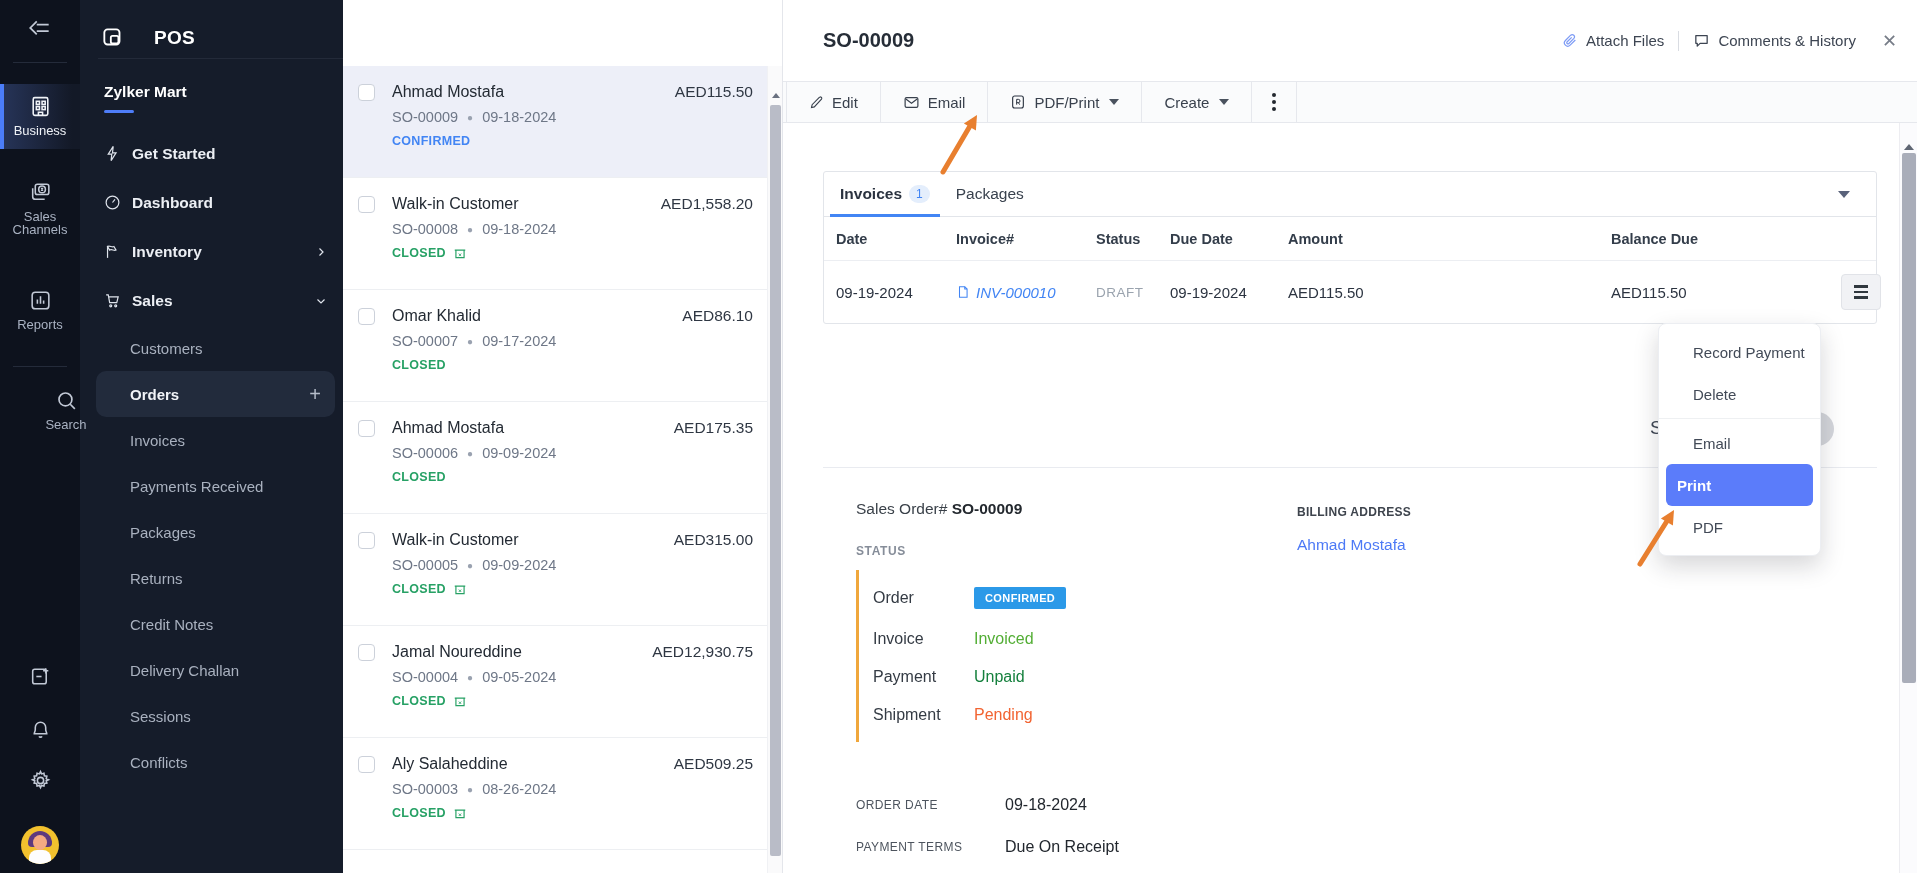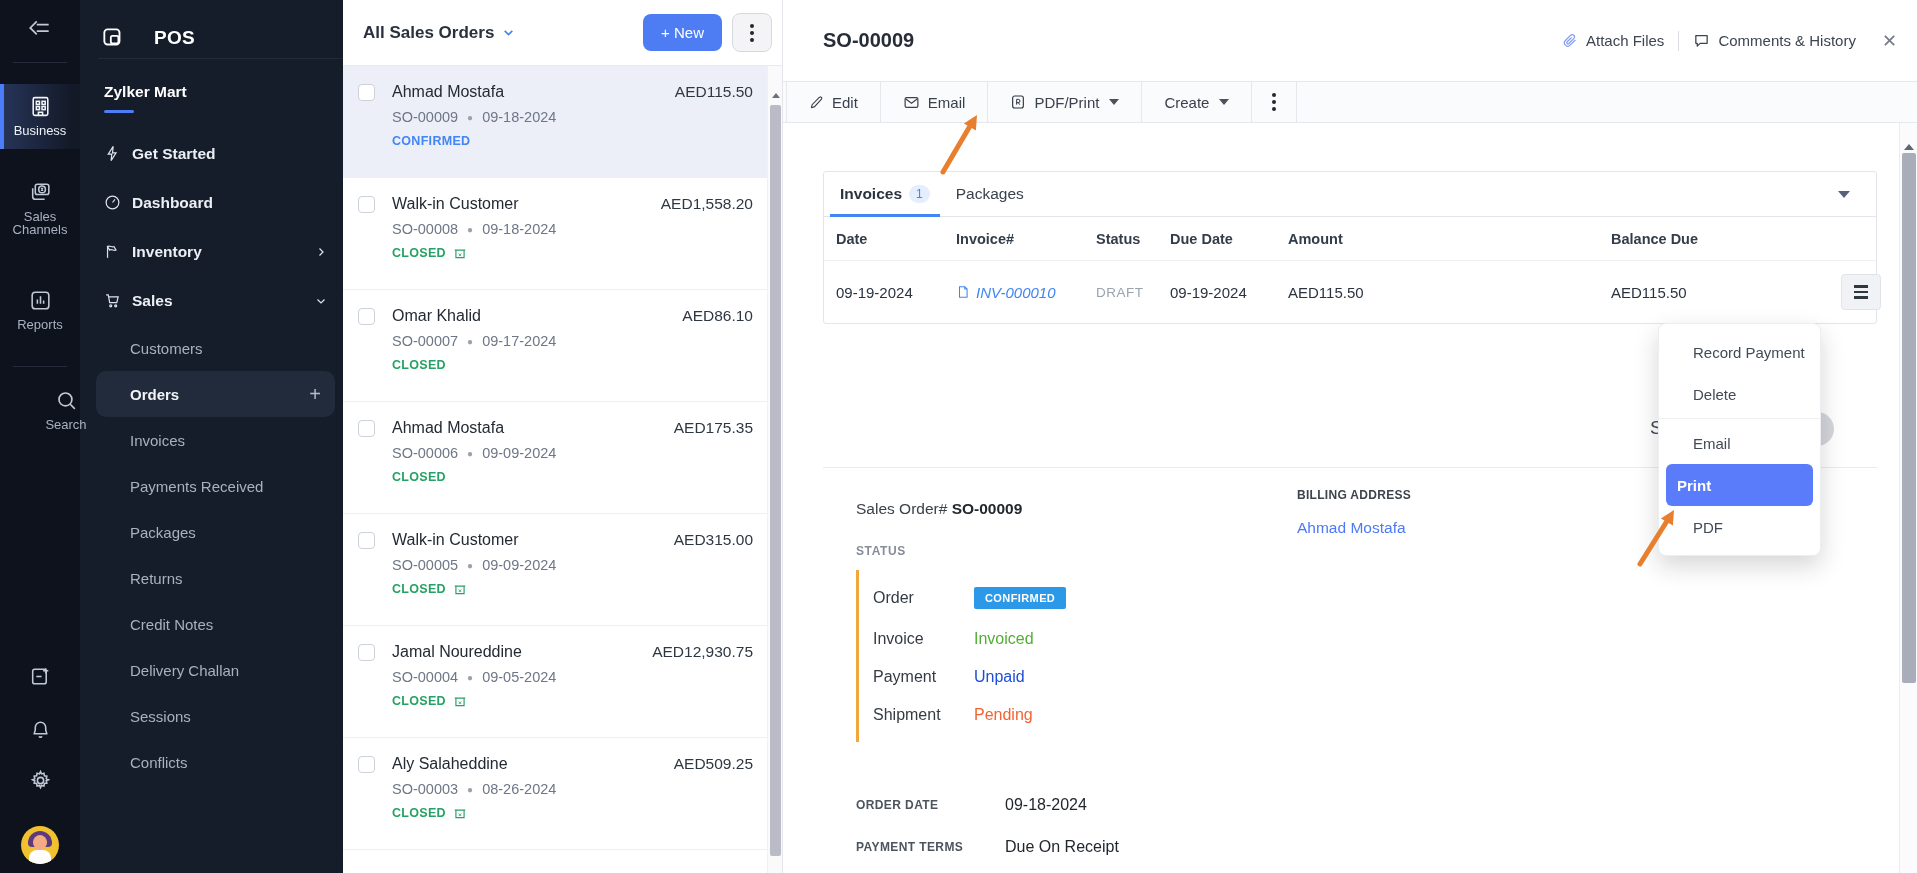--- a/index.html
+++ b/index.html
@@ -97,33 +97,33 @@
   .peek-s { position:absolute; left:867px; top:417px; font-size:19px; color:#3f4754; z-index:5; }
   .peek-knob { position:absolute; left:1017px; top:412px; width:34px; height:34px; border-radius:50%; background:#d4d6db; z-index:5; cursor:pointer; }
 
   .divider { position:absolute; left:40px; top:467px; width:1054px; height:1px; background:#e9ebf0; }
 
   
   .doc { position:absolute; left:73px; top:485px; width:1040px; }
   .doc-h1 { font-size:28px; font-weight:500; color:#2f353c; letter-spacing:.3px; }
   .doc-sub { margin-top:15px; font-size:15.5px; color:#3a4149; }
   .doc-sub b { color:#23282e; }
-  .billing { position:absolute; left:441px; top:3px; }
+  .billing { position:absolute; left:441px; top:20px; }
   .lbl-sm { font-size:12px; font-weight:bold; color:#3e444d; letter-spacing:.3px; }
   .billing .name { margin-top:17px; font-size:15.5px; color:#4c79f6; cursor:pointer; }
   .status-lbl { margin-top:26px; font-size:12px; font-weight:bold; color:#868d99; letter-spacing:.6px; }
   .status-block { margin-top:12px; border-left:3px solid #f0a73c; padding:6px 0 8px 14px; }
   .st-row { display:flex; align-items:center; height:38px; }
   .st-row.first { height:44px; }
   .st-row .k { width:101px; font-size:16px; color:#343b44; }
   .st-badge { background:#2b99e8; color:#fff; font-size:11px; font-weight:bold; letter-spacing:.4px; padding:5px 11px; border-radius:2px; }
   .st-val { font-size:16px; }
   .fields { margin-top:42px; }
   .f-row { display:flex; align-items:center; height:42px; }
-  .f-row .k { width:149px; font-size:12px; font-weight:bold; color:#4d545e; letter-spacing:.4px; }
+  .f-row .k { width:149px; font-size:12px; font-weight:normal; color:#4d545e; letter-spacing:.4px; }
   .f-row .v { font-size:16px; color:#22272e; }
 
   
   .menu { position:absolute; left:875px; top:323px; width:163px; background:#fff; border:1px solid #eceef2; border-radius:8px; box-shadow:0 10px 25px rgba(25,30,40,.18); padding:7px 0; z-index:30; }
   .menu-item { height:42px; display:flex; align-items:center; padding-left:34px; font-size:15px; color:#424a57; cursor:pointer; }
   .menu-hr { height:1px; background:#eef0f2; margin:3px 0; }
   .menu-item.active { background:#5b7cfa; color:#fff; font-weight:bold; border-radius:6px; margin:0 7px; padding-left:11px; }
 
   
   .arrow { position:absolute; z-index:60; pointer-events:none; }
@@ -292,38 +292,20 @@
       <div class="sb-sub">
           <span>Sessions</span>
         </div>
       <div class="sb-sub">
           <span>Conflicts</span>
         </div>
     </div>
   </div>
 
   <div class="listpanel">
-    <div class="lp-head">
-      <div class="lp-title">
-        <span>All Sales Orders</span>
-        <svg width="13" height="13" viewBox="0 0 24 24" fill="none" stroke="#4285f4" stroke-width="3">
-            <path d="M5 9 l7 7 7-7"></path>
-          </svg>
-      </div>
-      <div class="lp-actions">
-        <button class="btn-new">+ New</button>
-        <div class="btn-dots">
-            <span class="dots">
-              <i></i>
-              <i></i>
-              <i></i>
-            </span>
-          </div>
-      </div>
-    </div>
     <div class="rows">
 
       <div class="order-row selected">
         <span class="cbx"></span>
         <div class="order-body">
           <div class="l1">
               <span class="cust">Ahmad Mostafa</span>
               <span class="amt">AED115.50</span>
             </div>
           <div class="l2">
@@ -586,21 +568,21 @@
         <div class="st-row first">
           <span class="k">Order</span>
           <span class="st-badge">CONFIRMED</span>
         </div>
         <div class="st-row">
           <span class="k">Invoice</span>
           <span class="st-val" style="color: rgb(83, 174, 53);">Invoiced</span>
         </div>
         <div class="st-row">
           <span class="k">Payment</span>
-          <span class="st-val" style="color: #1d4ed8;">Unpaid</span>
+          <span class="st-val" style="color: #15803d;">Unpaid</span>
         </div>
         <div class="st-row">
           <span class="k">Shipment</span>
           <span class="st-val" style="color: rgb(242, 100, 50);">Pending</span>
         </div>
       </div>
       <div class="fields">
         <div class="f-row">
           <span class="k">ORDER DATE</span>
           <span class="v">09-18-2024</span>

